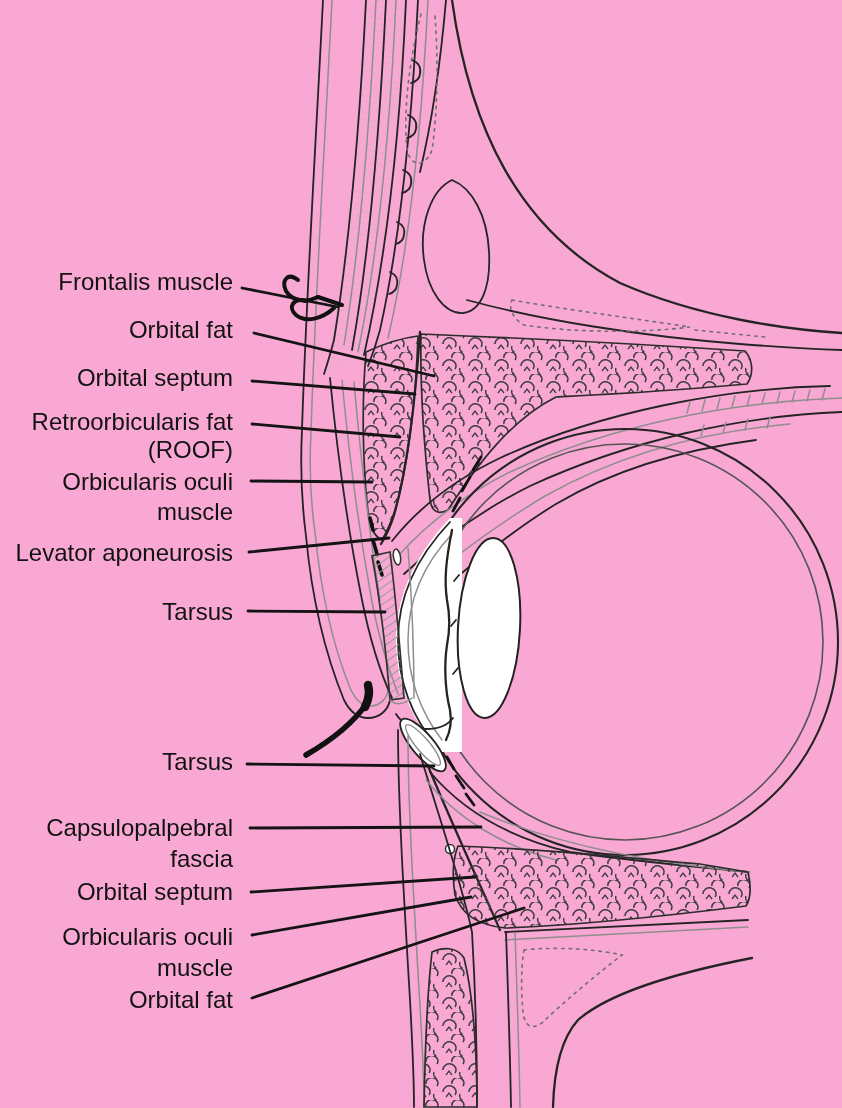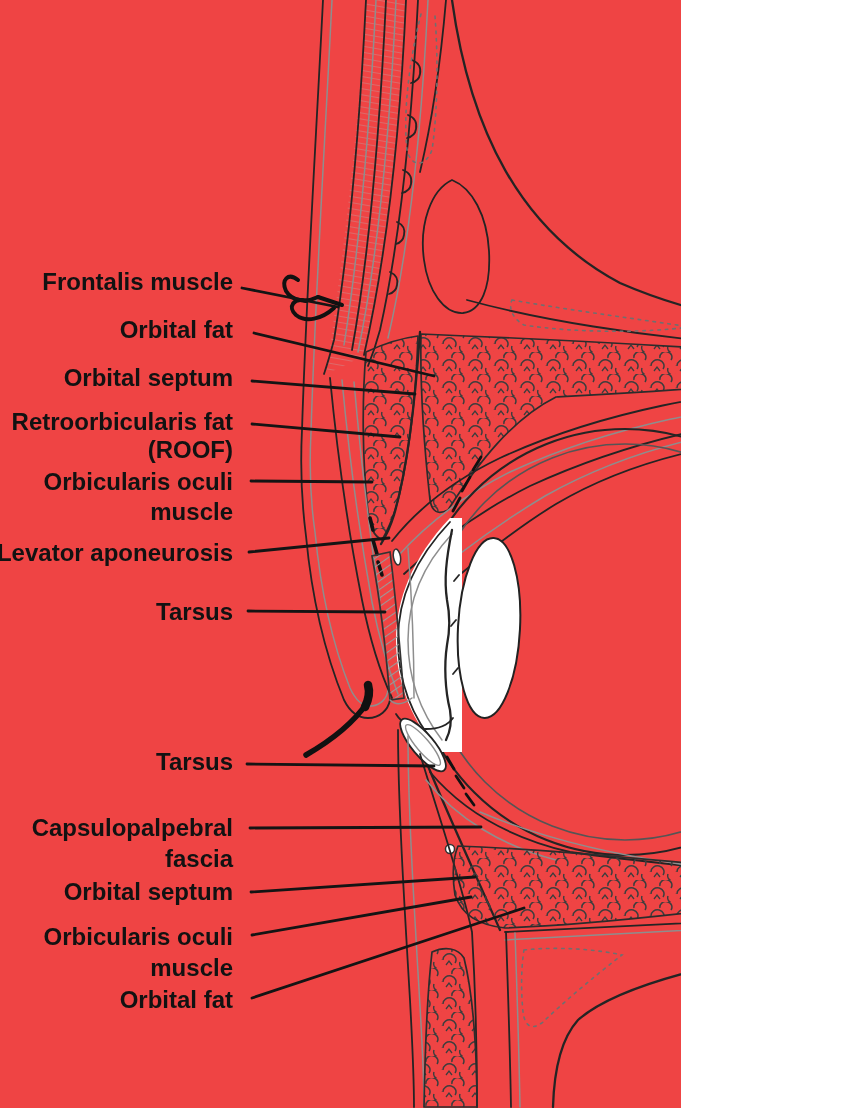--- a/index.html
+++ b/index.html
@@ -1,17 +1,17 @@
 <!DOCTYPE html>
 <html><head>
 <meta charset="utf-8">
 <style>
   html,body{margin:0;padding:0;background:#ffffff;}
-  .page{position:relative;width:681px;height:1108px;background:#ef4444;overflow:hidden;
-        font-family:"Liberation Sans",sans-serif;font-weight:bold;}
+  .page{position:relative;width:842px;height:1108px;background:#f9a8d4;overflow:hidden;
+        font-family:"Liberation Sans",sans-serif;}
   svg{display:block}
   .s{fill:none;stroke:#242424;stroke-width:1.8;stroke-linecap:round;stroke-linejoin:round}
   .k2{fill:none;stroke:#242424;stroke-width:2.3;stroke-linecap:round;stroke-linejoin:round}
   .g{fill:none;stroke:#8e8e8e;stroke-width:1.5;stroke-linecap:round;stroke-linejoin:round}
   .dash{fill:none;stroke:#6f6f6f;stroke-width:1.6;stroke-dasharray:2.5 5;stroke-linecap:round}
   .fatface{fill:url(#fatpat);stroke:#2c2c2c;stroke-width:1.7;stroke-linejoin:round}
   .tarsusface{fill:url(#hatchg);stroke:#333333;stroke-width:1.7}
   .thickink{fill:none;stroke:#111111;stroke-linecap:round}
   .lead{stroke:#141414;stroke-width:2.8;stroke-linecap:round}
   .lbl{font-size:24px;fill:#121212;font-family:"Liberation Sans",sans-serif}

